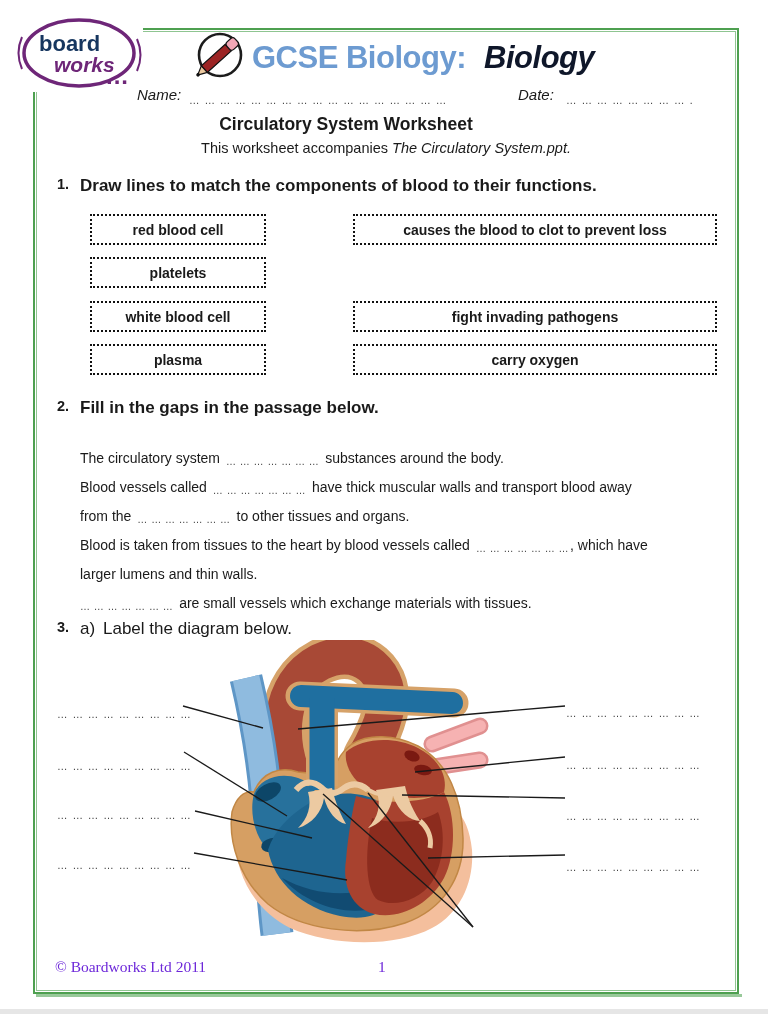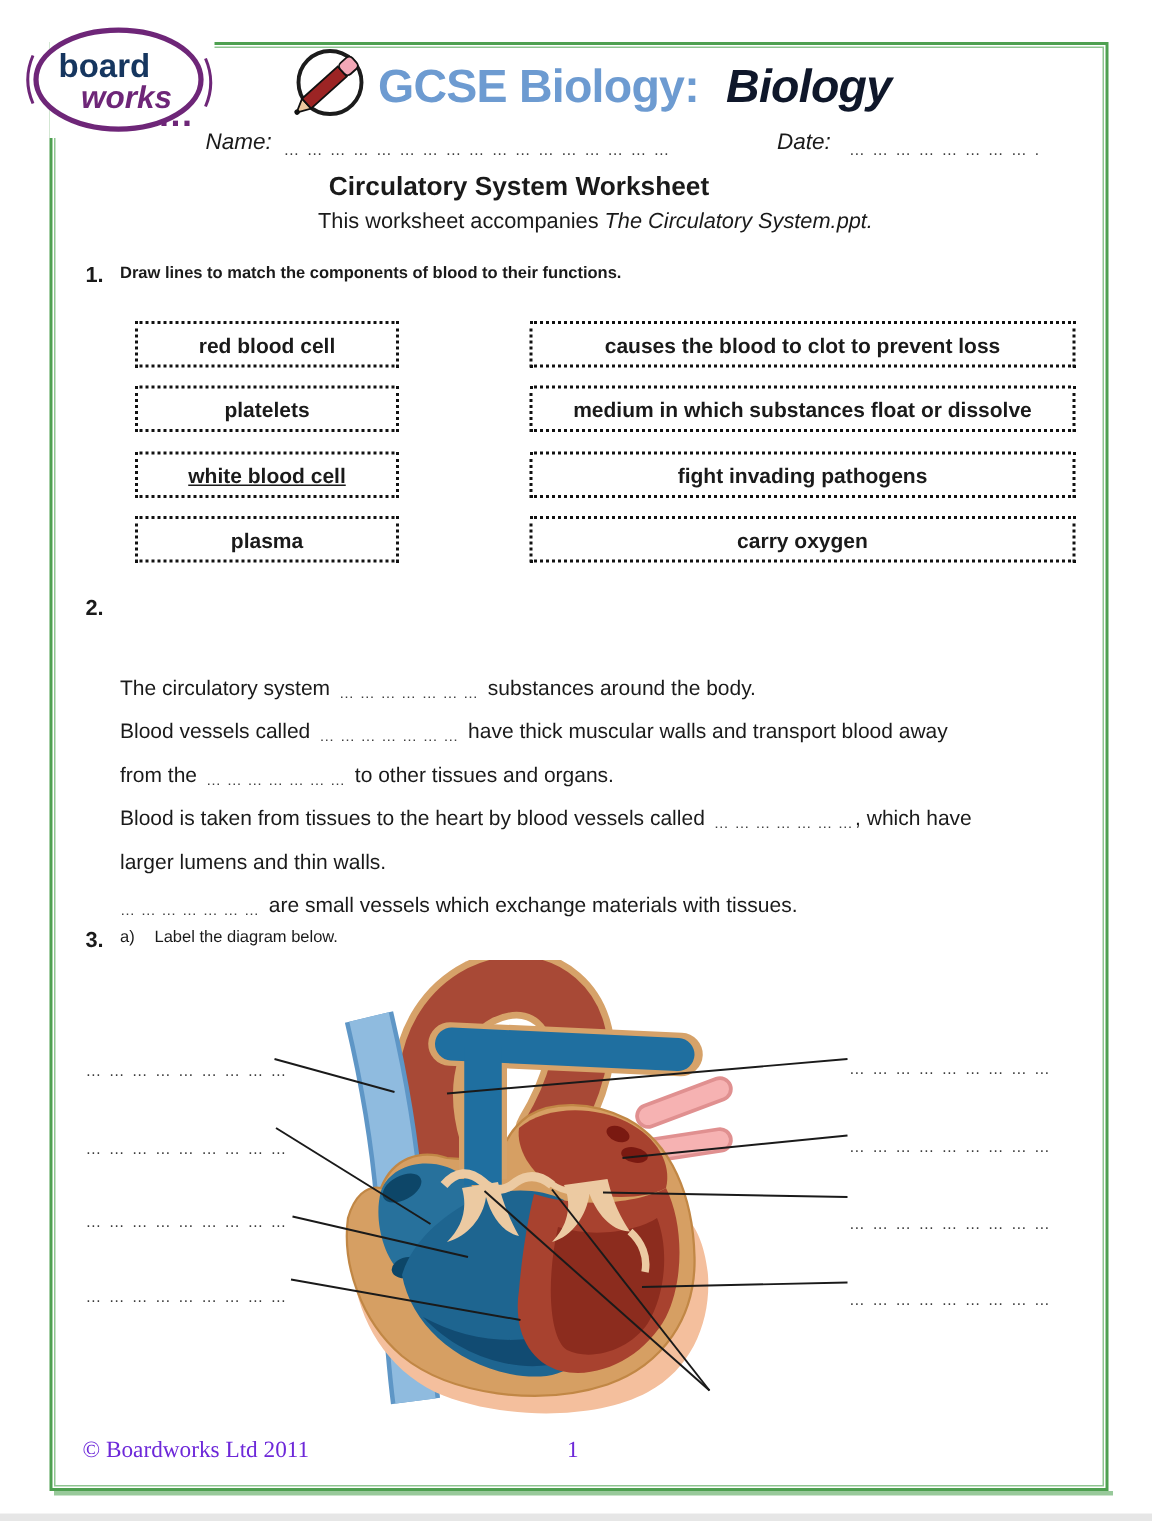--- a/index.html
+++ b/index.html
@@ -26,25 +26,25 @@
   .brand-title .course { color:#6d9bd1; }
   .brand-title .subject { color:#0f172a; font-style:italic; margin-left:10px; }
 
   .field-label { position:absolute; font-size:15px; font-weight:normal; font-style:italic; }
   .dots { position:absolute; font-size:10.5px; letter-spacing:1px; color:#3c3c3c;
           white-space:nowrap; overflow:hidden; height:14px; }
 
   .ws-title { position:absolute; left:34px; top:114px; width:624px; text-align:center;
           font-size:17.5px; font-weight:bold; }
   .ws-subtitle { position:absolute; left:34px; top:140px; width:704px; text-align:center;
-          font-size:14.5px;padding-left:11px; }
+          font-size:14.5px; }
   .ws-subtitle .file { font-style:italic; }
 
   .q-number { position:absolute; font-size:14.5px; font-weight:bold; }
-  .q-prompt { position:absolute; font-size:11px; font-weight:bold; white-space:nowrap; }
+  .q-prompt { position:absolute; font-size:17px; font-weight:bold; white-space:nowrap; }
   .q-prompt.normal { font-weight:normal; }
 
   .match-box { position:absolute; height:31px; border:2.5px dotted #111;
           display:flex; align-items:center; justify-content:center;
           font-size:14px; font-weight:bold; box-sizing:border-box; background:#fff; }
 
   .passage { position:absolute; left:80px; top:444px; width:650px; font-size:14px; }
   .passage .pline { height:29px; line-height:29px; white-space:nowrap; }
   .blank { font-size:10px; letter-spacing:0.5px; color:#3c3c3c;
           position:relative; top:2px; margin:0 6px; }
@@ -99,29 +99,29 @@
   <div class="ws-title">Circulatory System Worksheet</div>
   <div class="ws-subtitle">
     <span>This worksheet accompanies </span><span class="file">The Circulatory System.ppt.</span>
   </div>
 
   <span class="q-number" style="left:57px; top:176px;">1.</span>
   <span class="q-prompt" style="left:80px; top:176px;">Draw lines to match the components of blood to their functions.</span>
 
   <div class="match-box" style="left:90px;  top:214px; width:176px;">red blood cell</div>
   <div class="match-box" style="left:90px;  top:257px; width:176px;">platelets</div>
-  <div class="match-box" style="left:90px;  top:301px; width:176px;text-decoration:underline;">white blood cell</div>
+  <div class="match-box" style="left:90px;  top:301px; width:176px;">white blood cell</div>
   <div class="match-box" style="left:353px; top:214px; width:364px;">causes the blood to clot to prevent loss</div>
 
   <div class="match-box" style="left:90px;  top:344px; width:176px;">plasma</div>
-  <div class="match-box" style="left:353px; top:257px; width:364px;">medium in which substances float or dissolve</div>
   <div class="match-box" style="left:353px; top:301px; width:364px;">fight invading pathogens</div>
   <div class="match-box" style="left:353px; top:344px; width:364px;">carry oxygen</div>
 
   <span class="q-number" style="left:57px; top:398px;">2.</span>
+  <span class="q-prompt" style="left:80px; top:398px;">Fill in the gaps in the passage below.</span>
 
   <div class="passage">
     <div class="pline">
       <span>The circulatory system</span><span class="blank">… … … … … … …</span><span>substances around the body.</span>
     </div>
     <div class="pline">
       <span>Blood vessels called</span><span class="blank">… … … … … … …</span><span>have thick muscular walls and transport blood away</span>
     </div>
     <div class="pline">
       <span>from the</span><span class="blank">… … … … … … …</span><span>to other tissues and organs.</span>

